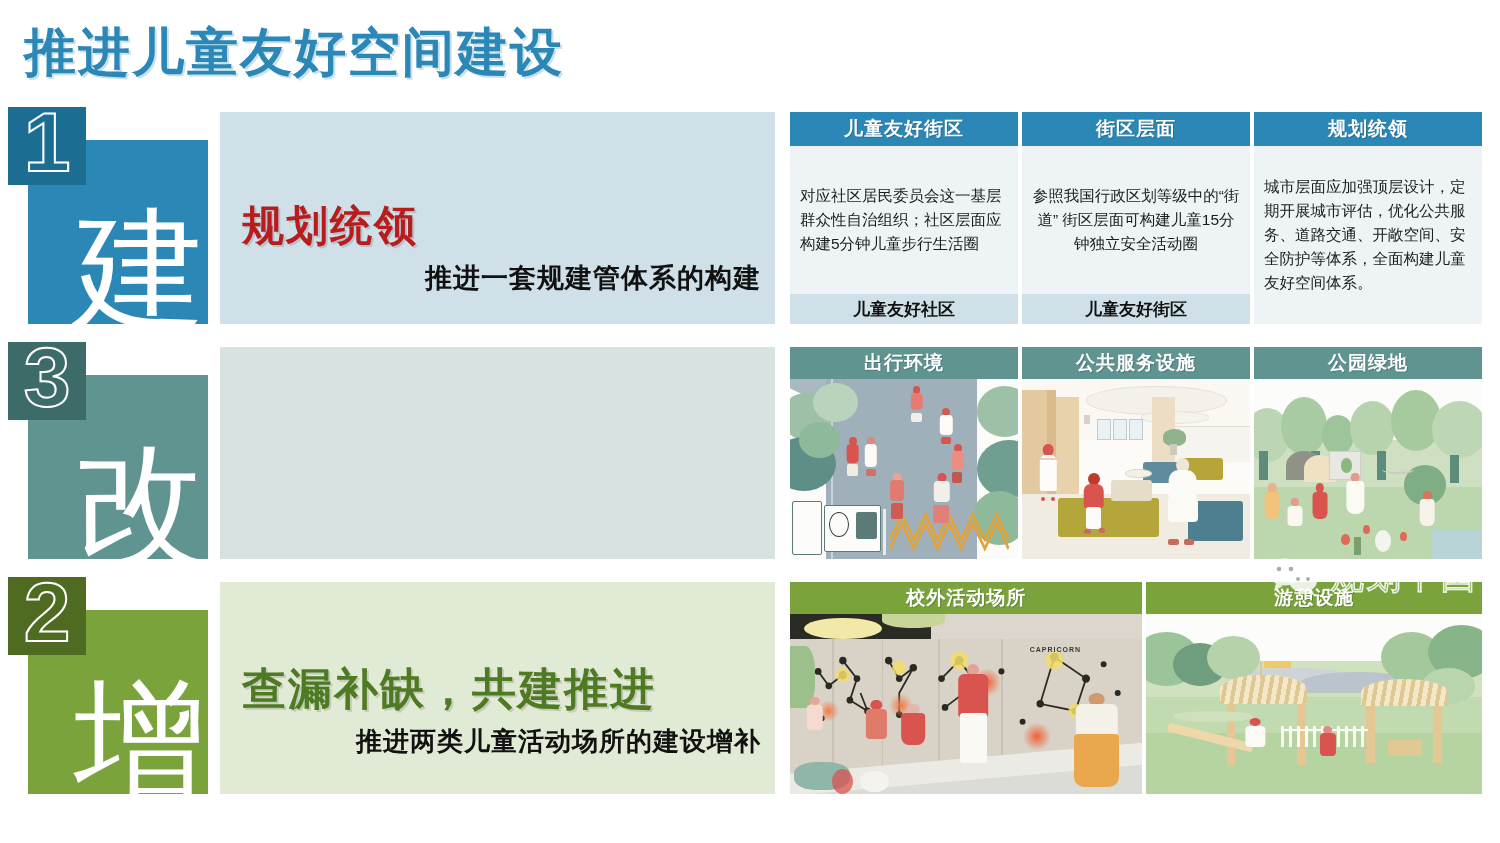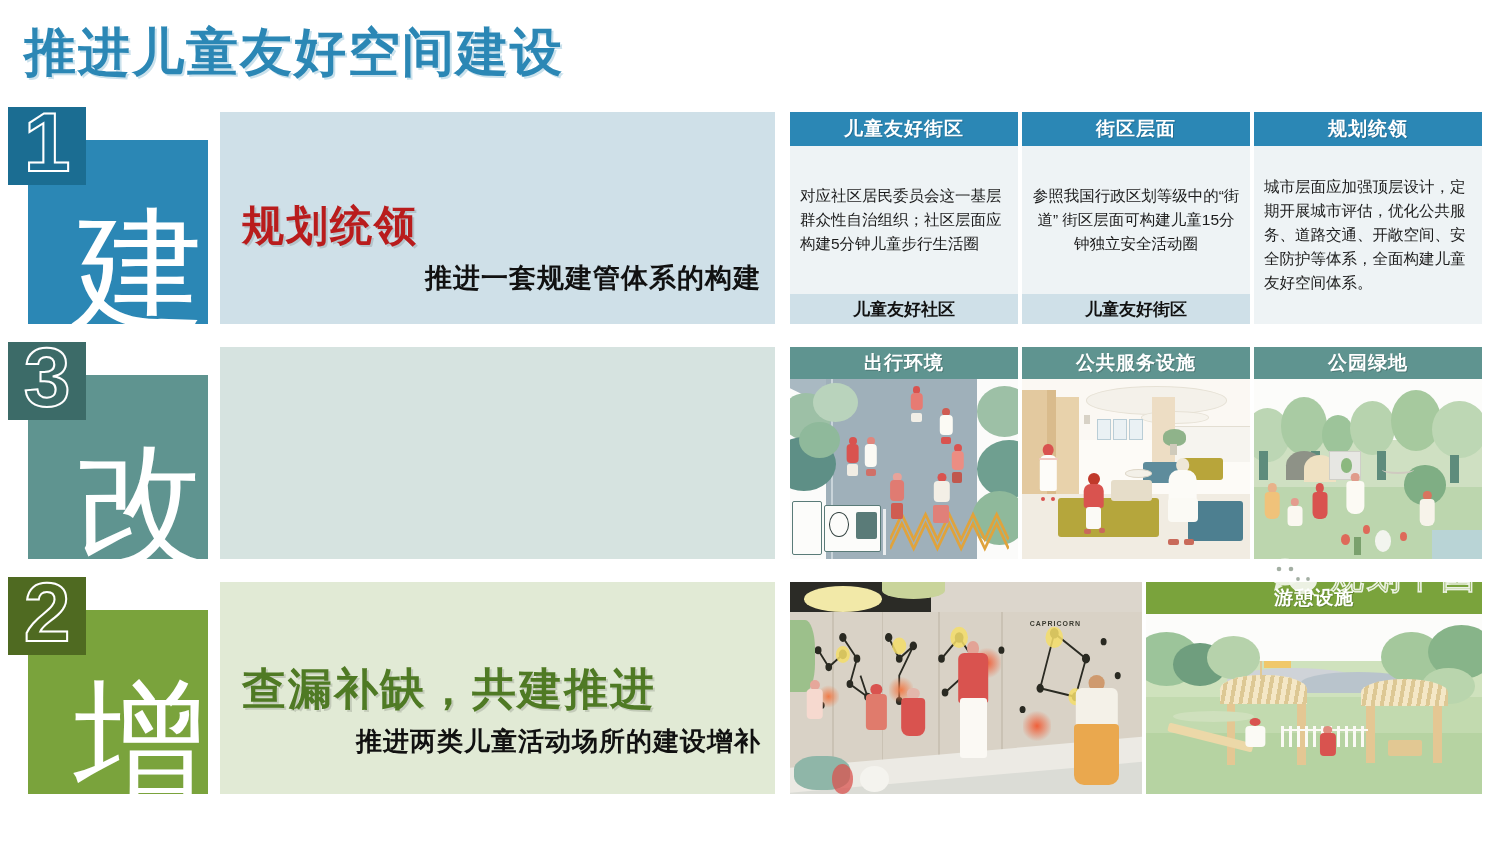--- a/index.html
+++ b/index.html
@@ -388,20 +388,21 @@
 
     <div class="text-panel" style="background:#e1ead5;">
       <div class="panel-title" style="color:#4f7a24;">查漏补缺，共建推进</div>
       <div class="panel-sub">推进两类儿童活动场所的建设增补</div>
     </div>
 
     <div class="right-area">
       <div class="img-strip">
 
         <div class="img-cell wide">
+          <div class="img-head" style="background:#7aa33c;">校外活动场所</div>
           <div class="img-body">
             <div class="ill" style="background:#dcd6cc;">
 
               <div style="position:absolute;left:0;top:0;width:40%;height:16%;background:#2b2b26;"></div>
               <div style="position:absolute;left:4%;top:2%;width:22%;height:12%;background:#f2e9a8;border-radius:50%;"></div>
               <div style="position:absolute;left:26%;top:0;width:18%;height:8%;background:#c9d49a;border-radius:0 0 50% 50%;"></div>
 
               <div style="position:absolute;left:0;top:14%;right:0;bottom:12%;background:#d9d2c6;"></div>
               <div style="position:absolute;left:12%;top:14%;width:1.5px;bottom:12%;background:#cac2b4;"></div>
               <div style="position:absolute;left:26%;top:14%;width:1.5px;bottom:12%;background:#cac2b4;"></div>

